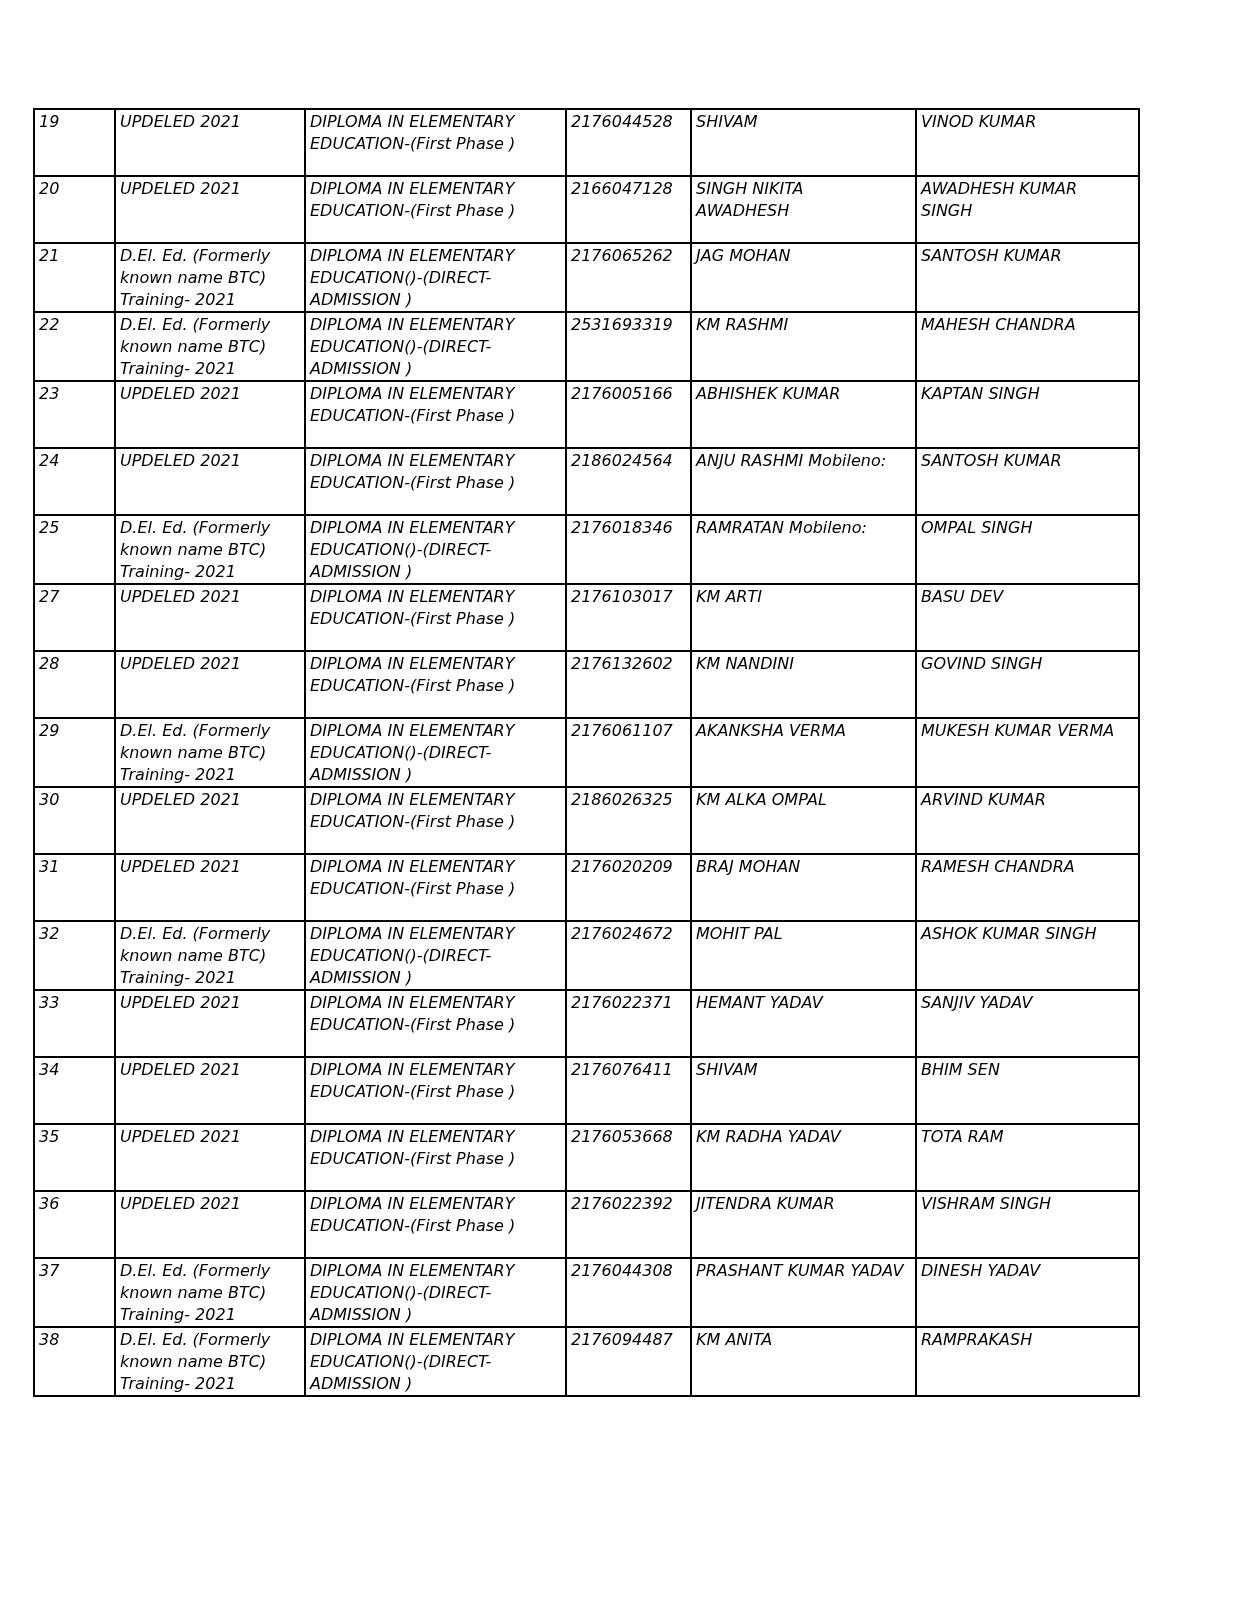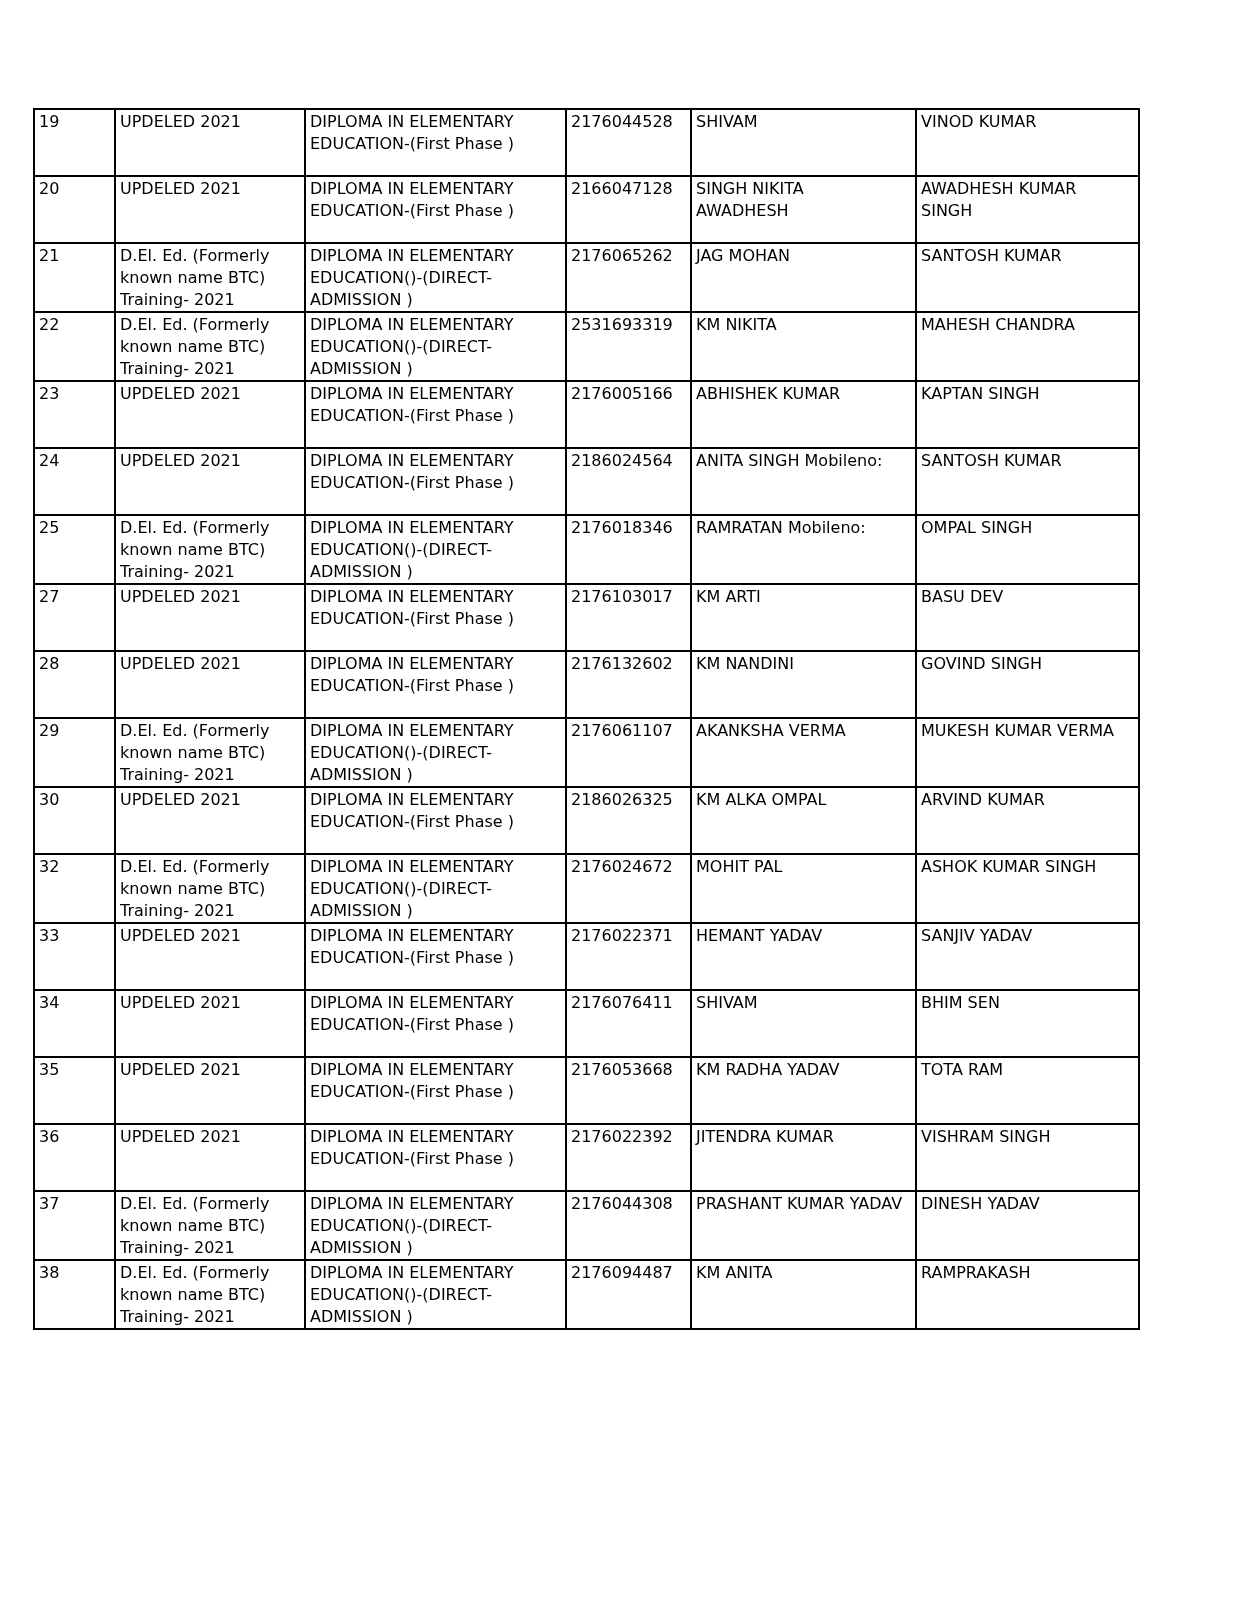--- a/index.html
+++ b/index.html
@@ -31,20 +31,21 @@
     padding: 1px 3px 0 4px;
     font-size: 16px;
     line-height: 22px;
     color: #000000;
     white-space: pre-line;
     overflow: hidden;
     word-wrap: break-word;
   }
   table.admission-table tr {
     height: 67px;
+    font-style: italic;
   }
   col.c-serial  { width: 81px; }
   col.c-program { width: 190px; }
   col.c-course  { width: 261px; }
   col.c-roll    { width: 125px; }
   col.c-name    { width: 225px; }
   col.c-father  { width: 223px; }
 </style>
 </head>
 <body>
@@ -95,39 +96,39 @@
           </tr>
           <tr>
             <td>22</td>
             <td>D.El. Ed. (Formerly
 known name BTC)
 Training- 2021</td>
             <td>DIPLOMA IN ELEMENTARY
 EDUCATION()-(DIRECT-
 ADMISSION )</td>
             <td>2531693319</td>
-            <td>KM NIKITA</td>
+            <td>KM RASHMI</td>
             <td>MAHESH CHANDRA</td>
           </tr>
           <tr>
             <td>23</td>
             <td>UPDELED 2021</td>
             <td>DIPLOMA IN ELEMENTARY
 EDUCATION-(First Phase )</td>
             <td>2176005166</td>
             <td>ABHISHEK KUMAR</td>
             <td>KAPTAN SINGH</td>
           </tr>
           <tr>
             <td>24</td>
             <td>UPDELED 2021</td>
             <td>DIPLOMA IN ELEMENTARY
 EDUCATION-(First Phase )</td>
             <td>2186024564</td>
-            <td>ANITA SINGH Mobileno:</td>
+            <td>ANJU RASHMI Mobileno:</td>
             <td>SANTOSH KUMAR</td>
           </tr>
           <tr>
             <td>25</td>
             <td>D.El. Ed. (Formerly
 known name BTC)
 Training- 2021</td>
             <td>DIPLOMA IN ELEMENTARY
 EDUCATION()-(DIRECT-
 ADMISSION )</td>
@@ -166,20 +167,29 @@
             <td>MUKESH KUMAR VERMA</td>
           </tr>
           <tr>
             <td>30</td>
             <td>UPDELED 2021</td>
             <td>DIPLOMA IN ELEMENTARY
 EDUCATION-(First Phase )</td>
             <td>2186026325</td>
             <td>KM ALKA OMPAL</td>
             <td>ARVIND KUMAR</td>
+          </tr>
+          <tr>
+            <td>31</td>
+            <td>UPDELED 2021</td>
+            <td>DIPLOMA IN ELEMENTARY
+EDUCATION-(First Phase )</td>
+            <td>2176020209</td>
+            <td>BRAJ MOHAN</td>
+            <td>RAMESH CHANDRA</td>
           </tr>
           <tr>
             <td>32</td>
             <td>D.El. Ed. (Formerly
 known name BTC)
 Training- 2021</td>
             <td>DIPLOMA IN ELEMENTARY
 EDUCATION()-(DIRECT-
 ADMISSION )</td>
             <td>2176024672</td>

